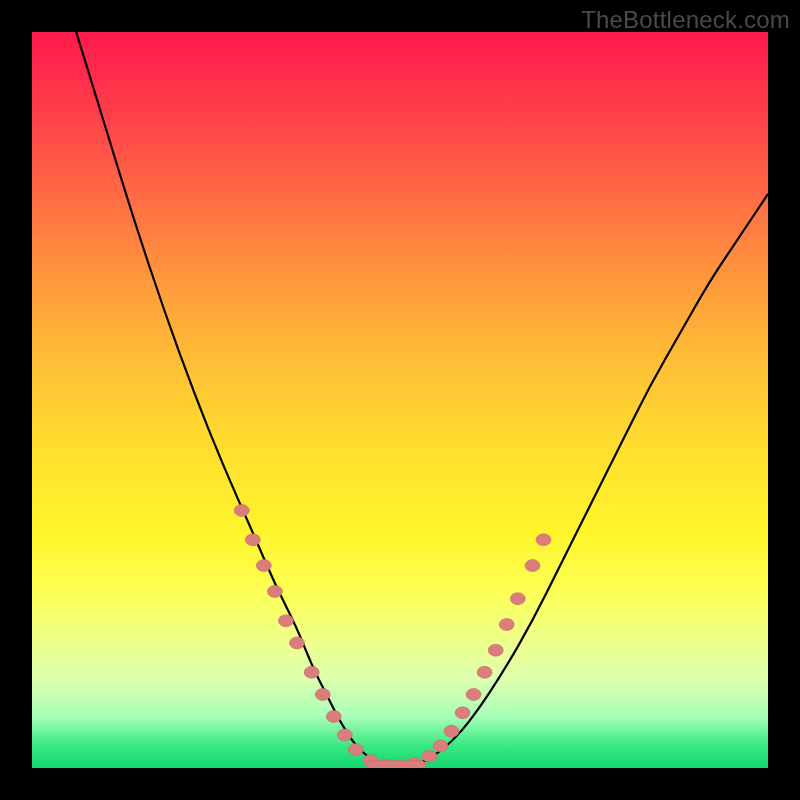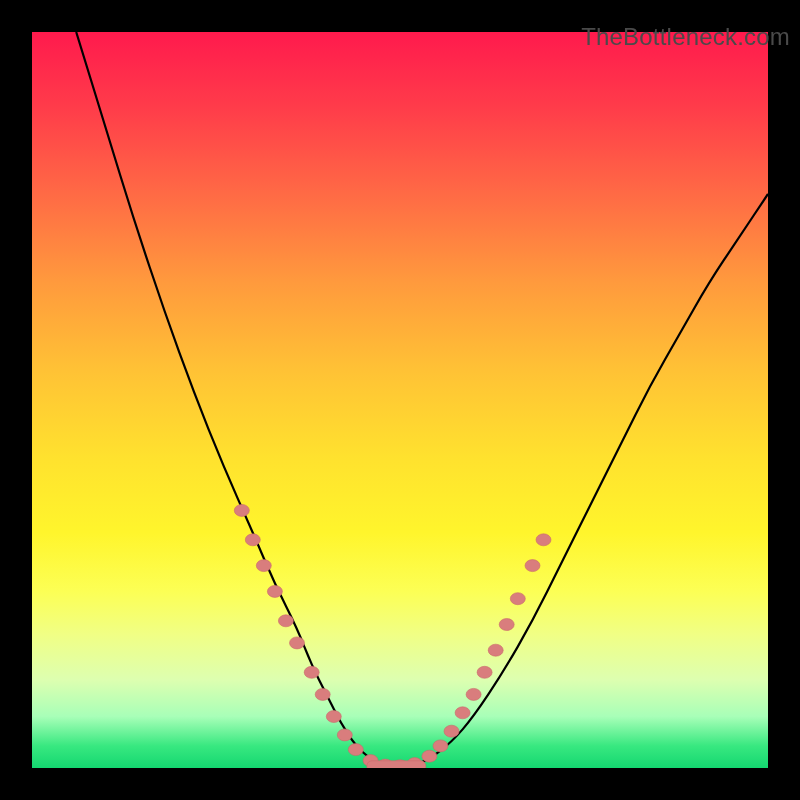--- a/index.html
+++ b/index.html
@@ -42,21 +42,20 @@
   }
   .watermark {
     position: absolute;
     top: 6px;
     right: 10px;
     color: #4a4a4a;
     font-size: 24px;
     font-weight: 400;
     letter-spacing: 0.2px;
     z-index: 5;
-    margin-top: 17px;
   }
   svg.curve {
     position: absolute;
     left: 0;
     top: 0;
     width: 736px;
     height: 736px;
   }
 </style>
 </head>

